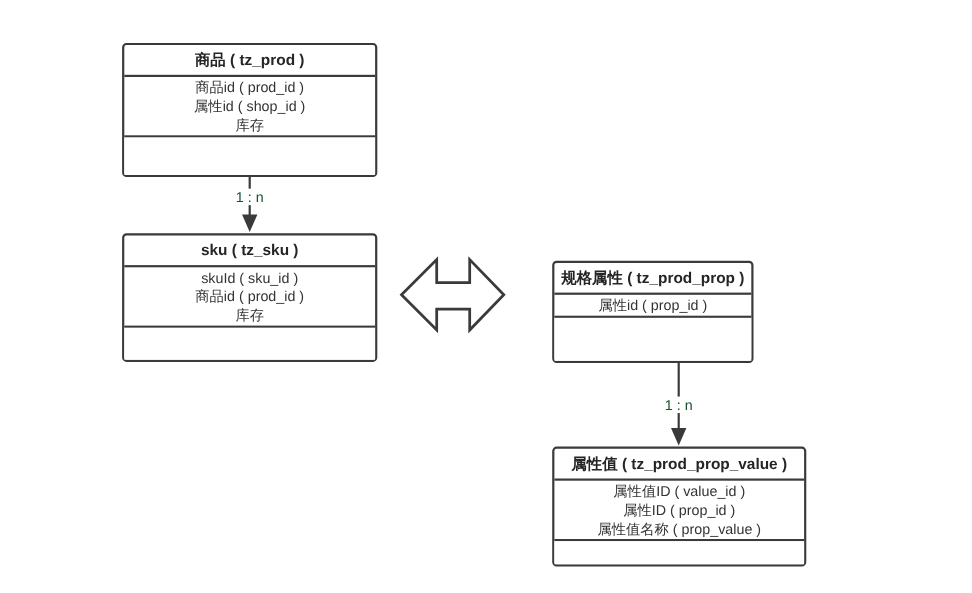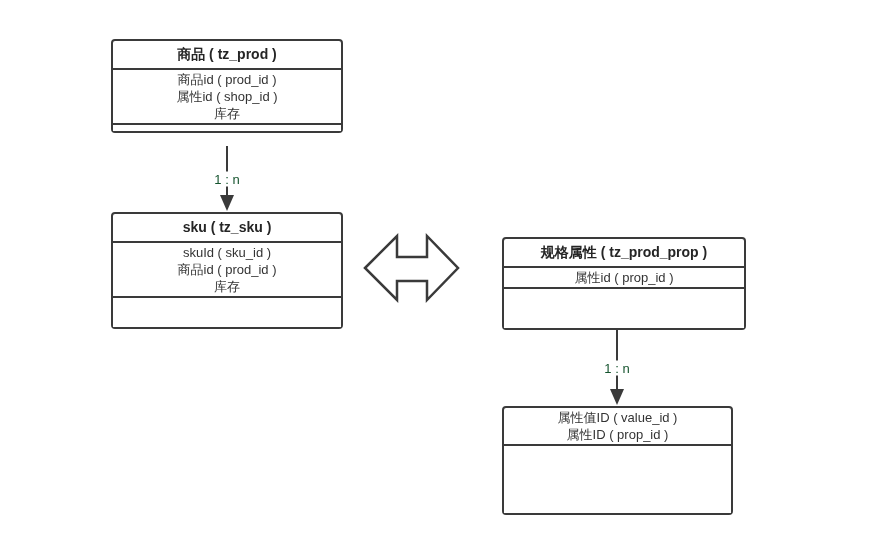--- a/index.html
+++ b/index.html
@@ -62,23 +62,23 @@
   .rel-label {
     position: absolute;
     transform: translate(-50%, -50%);
     background: #ffffff;
     padding: 0 4px;
     font-size: 13px;
     color: #14532d;
     white-space: nowrap;
   }
   
-  #entity-prod            { left: 111px; top: 39px;  width: 232px; height: 94px; }
+  #entity-prod            { left: 111px; top: 39px;  width: 232px; height: 122px; }
   #entity-sku             { left: 111px; top: 212px; width: 232px; height: 117px; }
-  #entity-prod-prop       { left: 502px; top: 237px; width: 244px; height: 93px;  }
+  #entity-prod-prop       { left: 502px; top: 237px; width: 183px; height: 93px;  }
   #entity-prod-prop-value { left: 502px; top: 406px; width: 231px; height: 109px; }
   #rel-label-1 { left: 227px; top: 179px; }
   #rel-label-2 { left: 617px; top: 368px; }
 </style>
 </head>
 <body>
 
 <div class="canvas">
 
   <svg class="connectors" viewBox="0 0 884 539" xmlns="http://www.w3.org/2000/svg">
@@ -114,23 +114,25 @@
 
   <div class="entity" id="entity-prod-prop">
     <div class="entity-title">规格属性 ( tz_prod_prop )</div>
     <div class="entity-fields">
       <div class="entity-field">属性id ( prop_id )</div>
     </div>
     <div class="entity-footer"></div>
   </div>
 
   <div class="entity" id="entity-prod-prop-value">
+    <div class="entity-title">属性值 ( tz_prod_prop_value )</div>
     <div class="entity-fields">
       <div class="entity-field">属性值ID ( value_id )</div>
       <div class="entity-field">属性ID ( prop_id )</div>
+      <div class="entity-field">属性值名称 ( prop_value )</div>
     </div>
     <div class="entity-footer"></div>
   </div>
 
   <div class="rel-label" id="rel-label-1">1 : n</div>
   <div class="rel-label" id="rel-label-2">1 : n</div>
 
 </div>
 
 </body></html>

